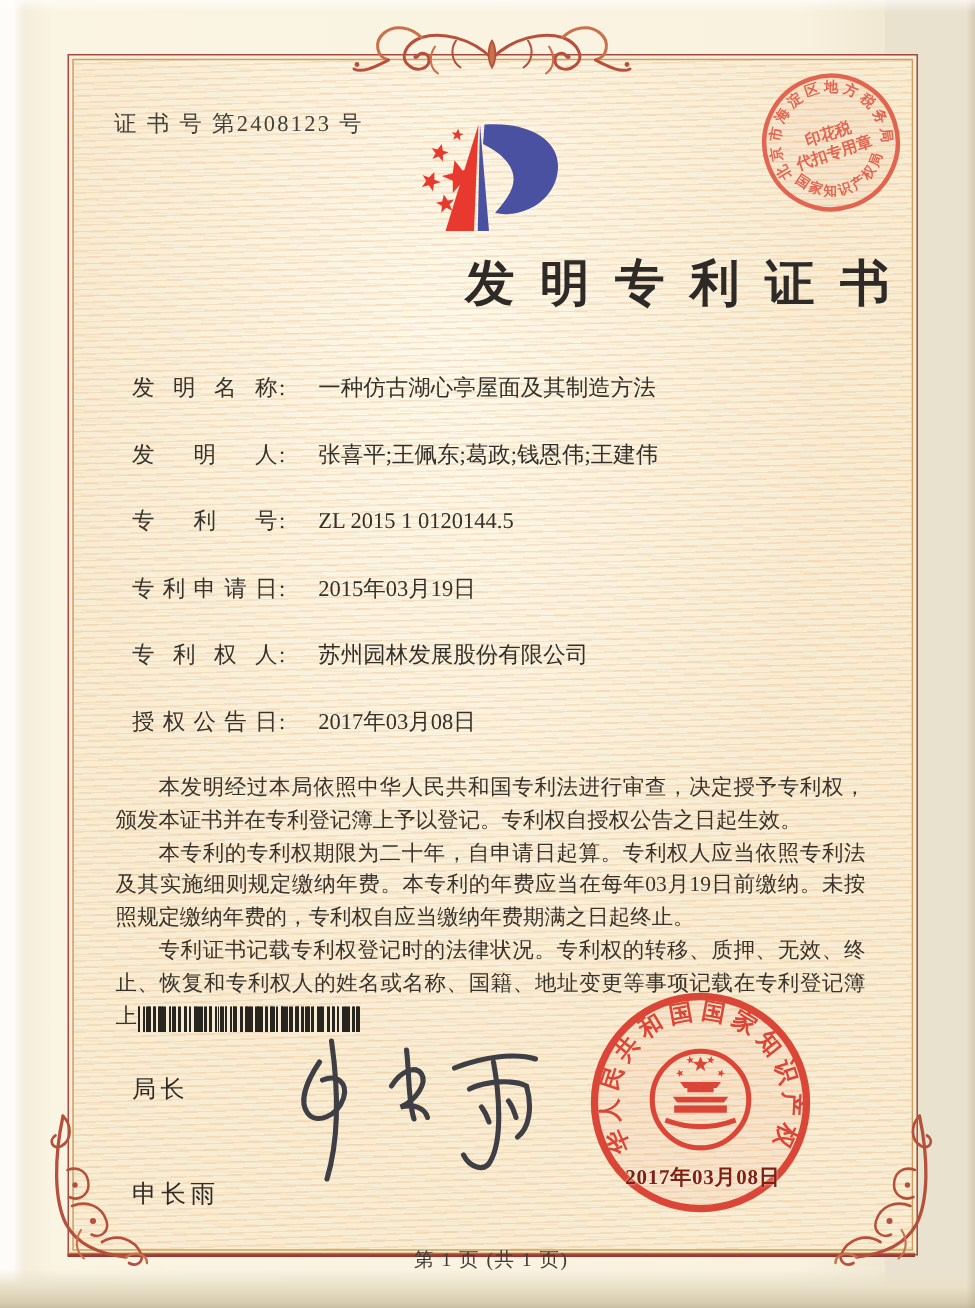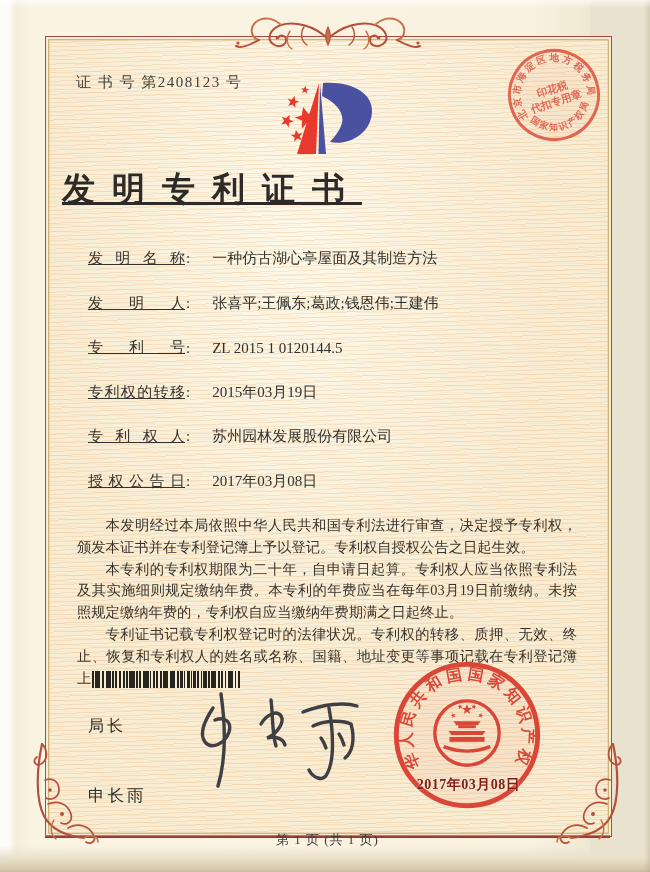--- a/index.html
+++ b/index.html
@@ -27,27 +27,27 @@
 
   
   .frame{left:45px;top:36px;width:565px;height:799px;
      border:1.6px solid #a8483e;
      box-shadow: inset 0 0 0 2.2px #f6eed9, inset 0 0 0 3.2px #c9a05e;}
   .frame-bottom{left:45px;top:835px;width:565px;height:3px;
      background:linear-gradient(180deg,#c9a05e 0,#a8443c 40%,#8f352e 100%);}
 
   .cert-no{left:76px;top:73px;font-size:15px;letter-spacing:1.5px;color:#45403a;}
 
-  .title{left:45px;top:167px;width:565px;text-align:left;
+  .title{left:45px;top:167px;width:565px;text-align:right;
      font-size:33px;font-weight:600;color:#2d2a27;
-     letter-spacing:17px;text-indent:17px;text-decoration:underline;}
+     letter-spacing:17px;text-indent:17px;}
 
   .fields{left:88px;top:249px;width:480px;color:#37322c;}
   .field{margin-bottom:25.5px;font-size:15px;white-space:nowrap;}
-  .flabel{display:inline-block;width:97px;text-align:justify;text-align-last:justify;vertical-align:bottom;text-decoration:underline;}
+  .flabel{display:inline-block;width:97px;text-align:justify;text-align-last:justify;vertical-align:bottom;}
   .colon{display:inline-block;margin-left:1px;}
   .fvalue{margin-left:22px;color:#33302a;}
 
   .paras{left:77px;top:515px;width:500px;font-size:14.3px;line-height:21.8px;
      color:#3a332c;text-align:justify;}
   .paras p{margin:0;text-indent:2em;}
 
   .barcode{left:92px;top:671px;width:148px;height:17px;background-color:#f6ecd6;
      background-image:
        repeating-linear-gradient(90deg,#28251f 0 1.6px,transparent 1.6px 3.4px),
@@ -147,21 +147,21 @@
     <div class="field">
       <span class="flabel">发明名称</span><span class="colon">:</span><span class="fvalue">一种仿古湖心亭屋面及其制造方法</span>
     </div>
     <div class="field">
       <span class="flabel">发明人</span><span class="colon">:</span><span class="fvalue">张喜平;王佩东;葛政;钱恩伟;王建伟</span>
     </div>
     <div class="field">
       <span class="flabel">专利号</span><span class="colon">:</span><span class="fvalue">ZL 2015 1 0120144.5</span>
     </div>
     <div class="field">
-      <span class="flabel">专利权的转移</span><span class="colon">:</span><span class="fvalue">2015年03月19日</span>
+      <span class="flabel">专利申请日</span><span class="colon">:</span><span class="fvalue">2015年03月19日</span>
     </div>
     <div class="field">
       <span class="flabel">专利权人</span><span class="colon">:</span><span class="fvalue">苏州园林发展股份有限公司</span>
     </div>
     <div class="field">
       <span class="flabel">授权公告日</span><span class="colon">:</span><span class="fvalue">2017年03月08日</span>
     </div>
   </div>
 
   <div class="abs paras">

